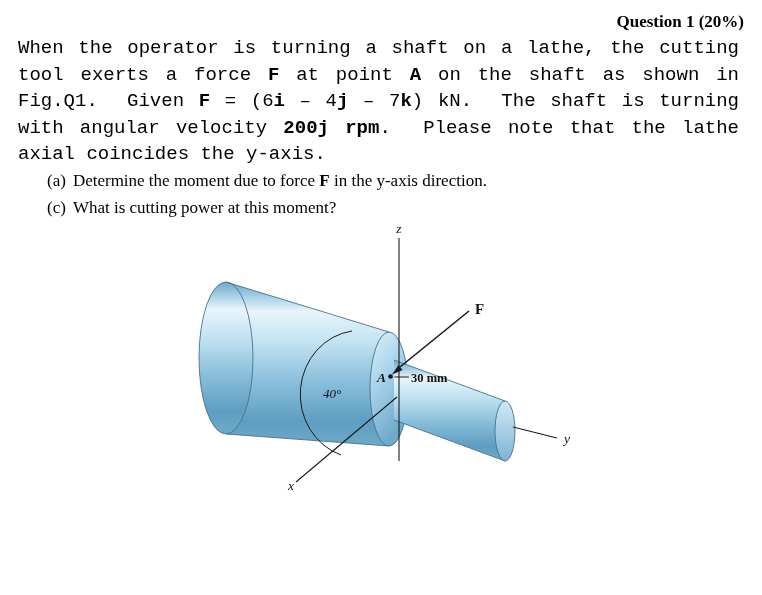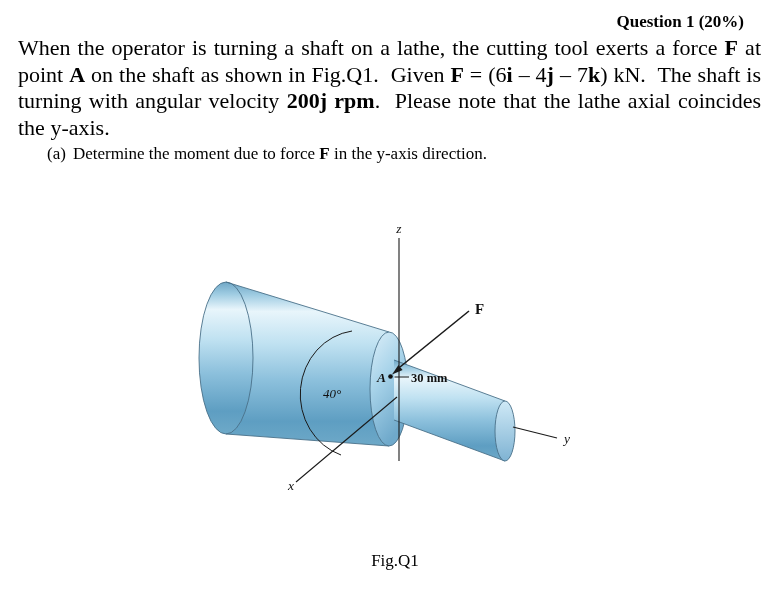--- a/index.html
+++ b/index.html
@@ -12,24 +12,25 @@
     overflow:hidden;
   }
   .page { position:absolute; inset:0; }
   .title {
     font-size:17px; font-weight:bold;
     padding:9px 18px 0 18px;
     line-height:26px;
     text-align:right;
   }
   .intro {
-    font-size:22px;
+    font-size:19px;
     line-height:26.6px;
-    padding:0 1px 0 18px;
+    padding:0 23px 0 18px;
     text-align:justify;
+    font-family:Liberation Mono, monospace;
   }
   .b { font-weight:bold; }
   .parts { padding-left:47px; padding-right:12px; }
   .part { font-size:17px; line-height:26.8px; }
   .part-label { margin-right:7px; }
   .figure-svg {
     position:absolute; left:0; top:0;
     width:762px; height:595px;
     pointer-events:none;
   }
@@ -49,20 +50,23 @@
 
 <div class="page">
 
   <h1 class="title">Question 1 (20%)</h1>
 
   <p class="intro"><span>When the operator is turning a shaft on a lathe, the cutting tool exerts a force </span><span class="b">F</span><span> at point </span><span class="b">A</span><span> on the shaft as shown in Fig.Q1.&nbsp; Given </span><span class="b">F</span><span> = (6</span><span class="b">i</span><span> – 4</span><span class="b">j</span><span> – 7</span><span class="b">k</span><span>) kN.&nbsp; The shaft is turning with angular velocity </span><span class="b">200j rpm</span><span>.&nbsp; Please note that the lathe axial coincides the y-axis.</span></p>
 
   <div class="parts">
     <div class="part">
       <span class="part-label">(a)</span><span class="part-text"><span>Determine the moment due to force </span><span class="b">F</span><span> in the y-axis direction.</span></span>
+    </div>
+    <div class="part">
+      <span class="part-label">(c)</span><span class="part-text"><span>What is cutting power at this moment?</span></span>
     </div>
   </div>
 
   <svg class="figure-svg" viewBox="0 0 762 595" aria-hidden="true">
     <defs>
       <linearGradient id="bodyGrad" x1="0" y1="0" x2="0" y2="1">
         <stop offset="0" stop-color="#6fa7c6"></stop>
         <stop offset="0.08" stop-color="#9fcce2"></stop>
         <stop offset="0.18" stop-color="#e8f5fb"></stop>
         <stop offset="0.38" stop-color="#bfe1f1"></stop>
@@ -108,15 +112,14 @@
     <text class="force-label" x="475" y="314">F</text>
 
     <circle cx="390.5" cy="376.5" r="2.3" fill="#111"></circle>
     <text class="point-label" x="377" y="382">A</text>
     <line x1="394.5" y1="377" x2="409" y2="377" stroke="#1a1a1a" stroke-width="1"></line>
     <text class="dim-label" x="411" y="381.5">30 mm</text>
 
     <text class="angle-label" x="323" y="398">40°</text>
   </svg>
 
-  <div class="fig-caption">Fig.Q1</div>
 
 </div>
 
 </body></html>

